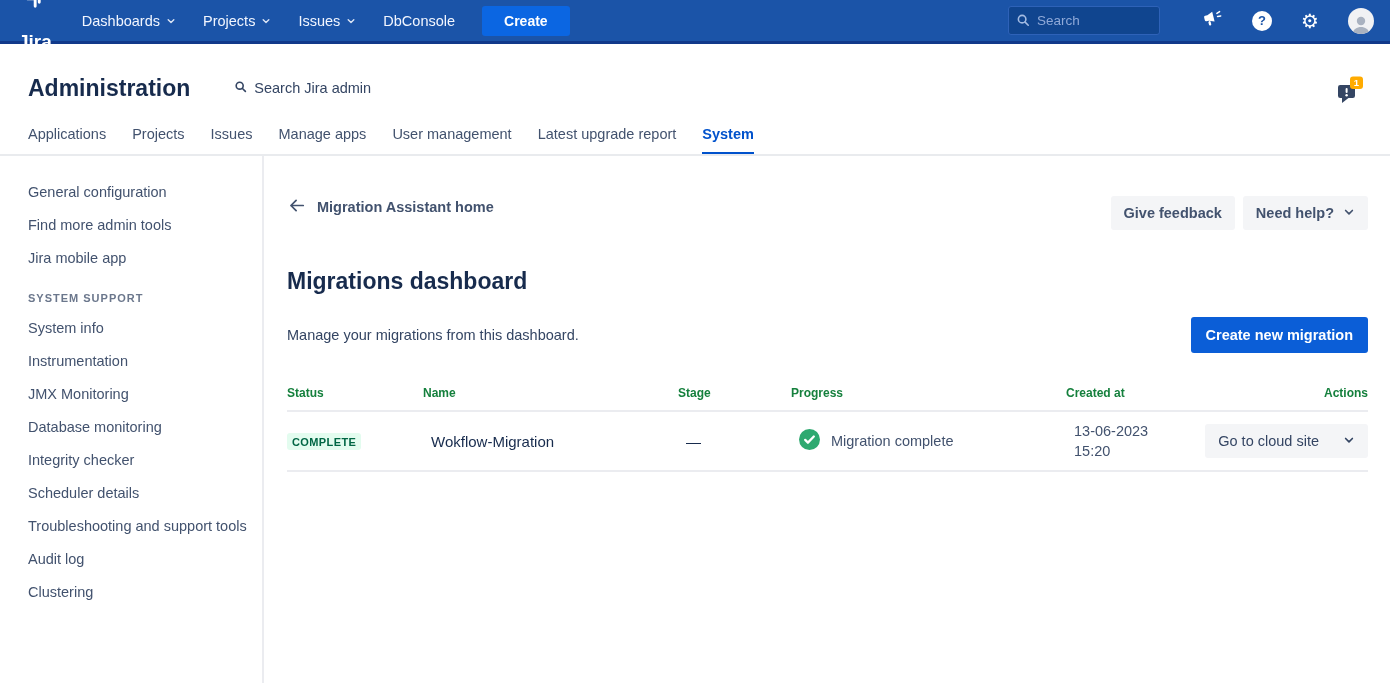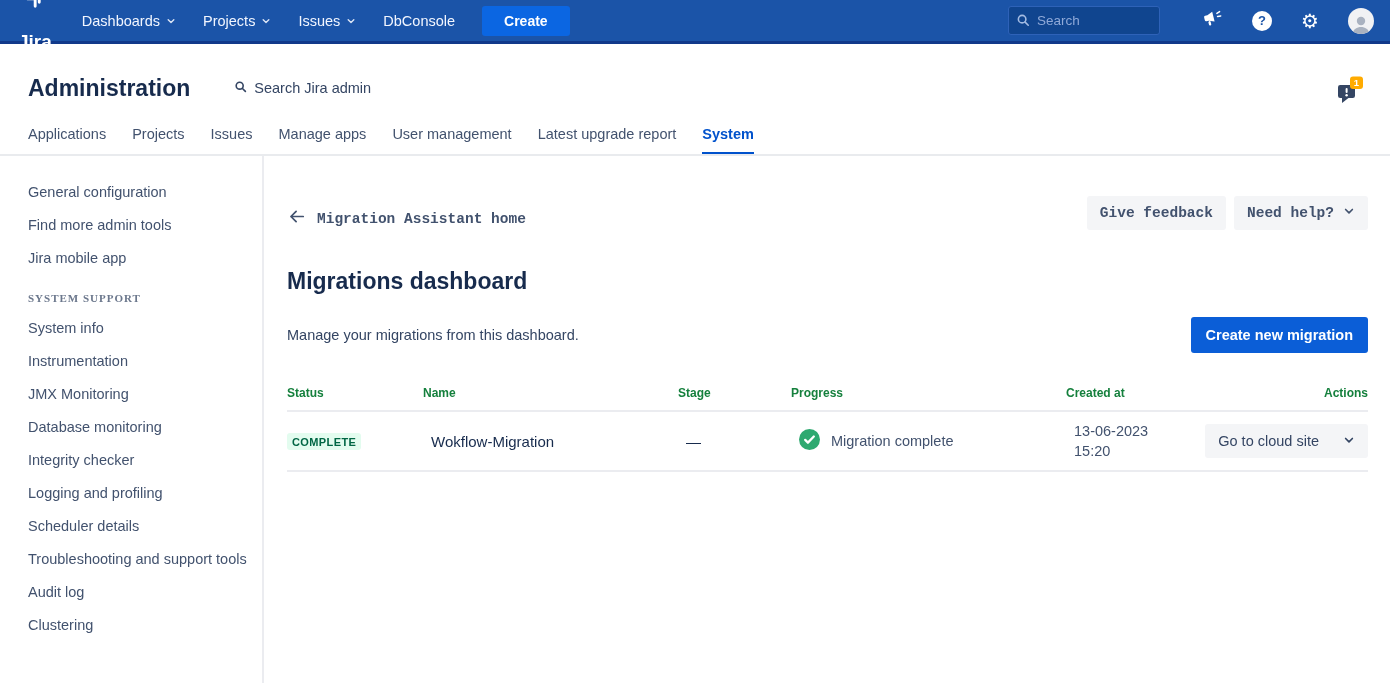--- a/index.html
+++ b/index.html
@@ -49,25 +49,25 @@
   .tab.active { color:#0052CC; font-weight:bold; padding-bottom:10px;
                 border-bottom:2px solid #0052CC; }
 
   
   .layout { display:flex; height:527px; }
   .sidebar { width:264px; border-right:2px solid #EBECF0;
              padding:27px 12px 0 28px; flex-shrink:0; }
   .side-item { font-size:14.5px; color:#42526E; line-height:19px;
                margin-bottom:14px; cursor:pointer; }
   .side-section { font-size:11px; font-weight:bold; letter-spacing:1px;
-                  color:#6B778C; margin:24px 0 15px;font-family:Liberation Serif, serif; }
+                  color:#6B778C; margin:24px 0 15px; }
 
   .content { flex:1; padding:0 22px 0 23px; }
-  .back-row { margin-top:40px; display:flex; align-items:flex-end;
-              justify-content:space-between;font-family:Liberation Mono, monospace; }
+  .back-row { margin-top:40px; display:flex; align-items:flex-start;
+              justify-content:space-between; }
   .back-link { display:flex; align-items:center; gap:11px; color:#42526E;
                font-size:14.5px; font-weight:bold; cursor:pointer; }
   .head-btns { display:flex; gap:8px; }
   .btn-subtle { display:flex; align-items:center; gap:9px; background:#F4F5F7;
                 color:#42526E; border:none; font-family:inherit; font-size:14.5px;
                 font-weight:bold; padding:9px 13px; border-radius:3px; cursor:pointer; }
   .page-title { margin-top:38px; font-size:23px; font-weight:bold; color:#172B4D; }
   .sub-row { margin-top:22px; display:flex; align-items:center;
              justify-content:space-between; }
   .subtitle { font-size:14.5px; color:#344563; }
@@ -220,21 +220,20 @@
   <div class="sidebar">
     <div class="side-item">General configuration</div>
     <div class="side-item">Find more admin tools</div>
     <div class="side-item">Jira mobile app</div>
     <div class="side-section">SYSTEM SUPPORT</div>
     <div class="side-item">System info</div>
     <div class="side-item">Instrumentation</div>
     <div class="side-item">JMX Monitoring</div>
     <div class="side-item">Database monitoring</div>
     <div class="side-item">Integrity checker</div>
-    <div class="side-item">Logging and profiling</div>
     <div class="side-item">Scheduler details</div>
     <div class="side-item">Troubleshooting and support tools</div>
     <div class="side-item">Audit log</div>
     <div class="side-item">Clustering</div>
   </div>
 
   <div class="content">
 
     <div class="back-row">
       <div class="back-link">

